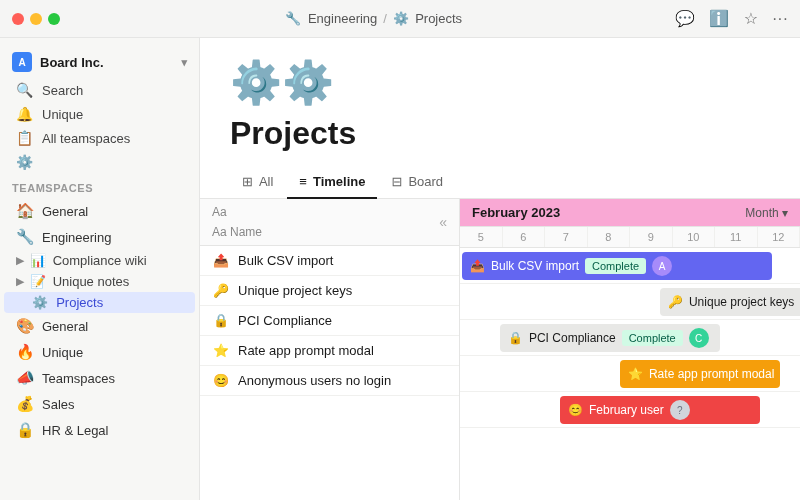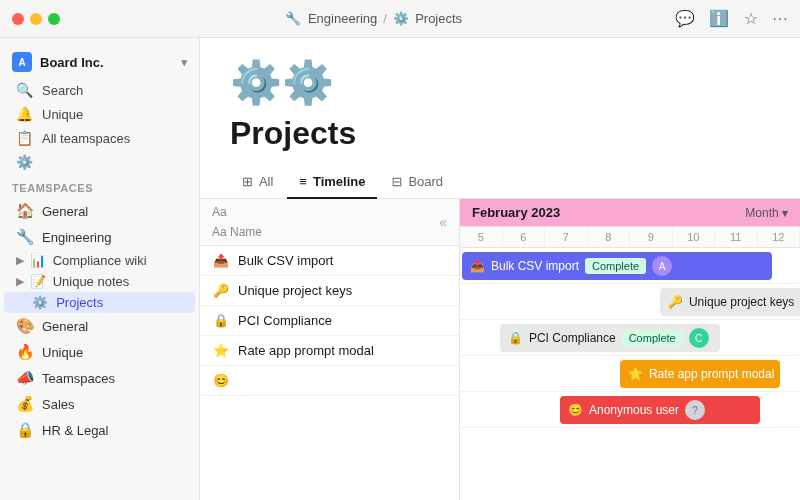--- a/index.html
+++ b/index.html
@@ -499,20 +499,21 @@
         <div class="name-row">
           <span class="row-icon">🔒</span>
           <span>PCI Compliance</span>
         </div>
         <div class="name-row">
           <span class="row-icon">⭐</span>
           <span>Rate app prompt modal</span>
         </div>
         <div class="name-row">
           <span class="row-icon">😊</span>
+          <span>Anonymous users no login</span>
         </div>
       </div>
 
       <div class="timeline-column">
         <div class="timeline-header-top">
           <span class="month-label">February 2023</span>
           <span class="month-nav">Month ▾</span>
         </div>
         <div class="timeline-dates">
           <div class="date-cell">5</div>
@@ -556,21 +557,21 @@
             <div class="timeline-bar-container bar-rate">
               <span>⭐</span>
               <span class="bar-label">Rate app prompt modal</span>
 
             </div>
           </div>
 
           <div class="timeline-row">
             <div class="timeline-bar-container bar-anon">
               <span>😊</span>
-              <span class="bar-label">Anonymous user</span>
+              <span class="bar-label">February user</span>
               <span class="avatar-circle anon">?</span>
             </div>
           </div>
 
         </div>
       </div>
     </div>
   </div>
 </div>
 

